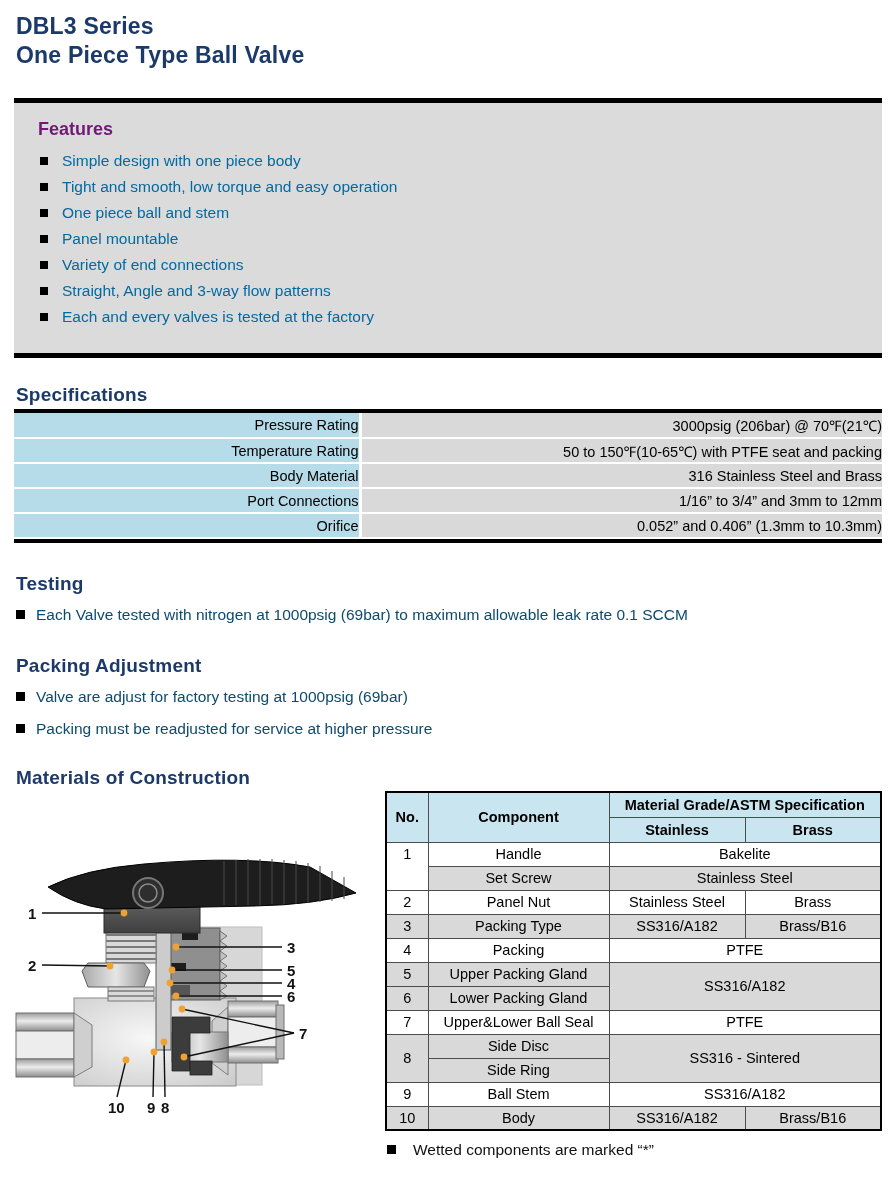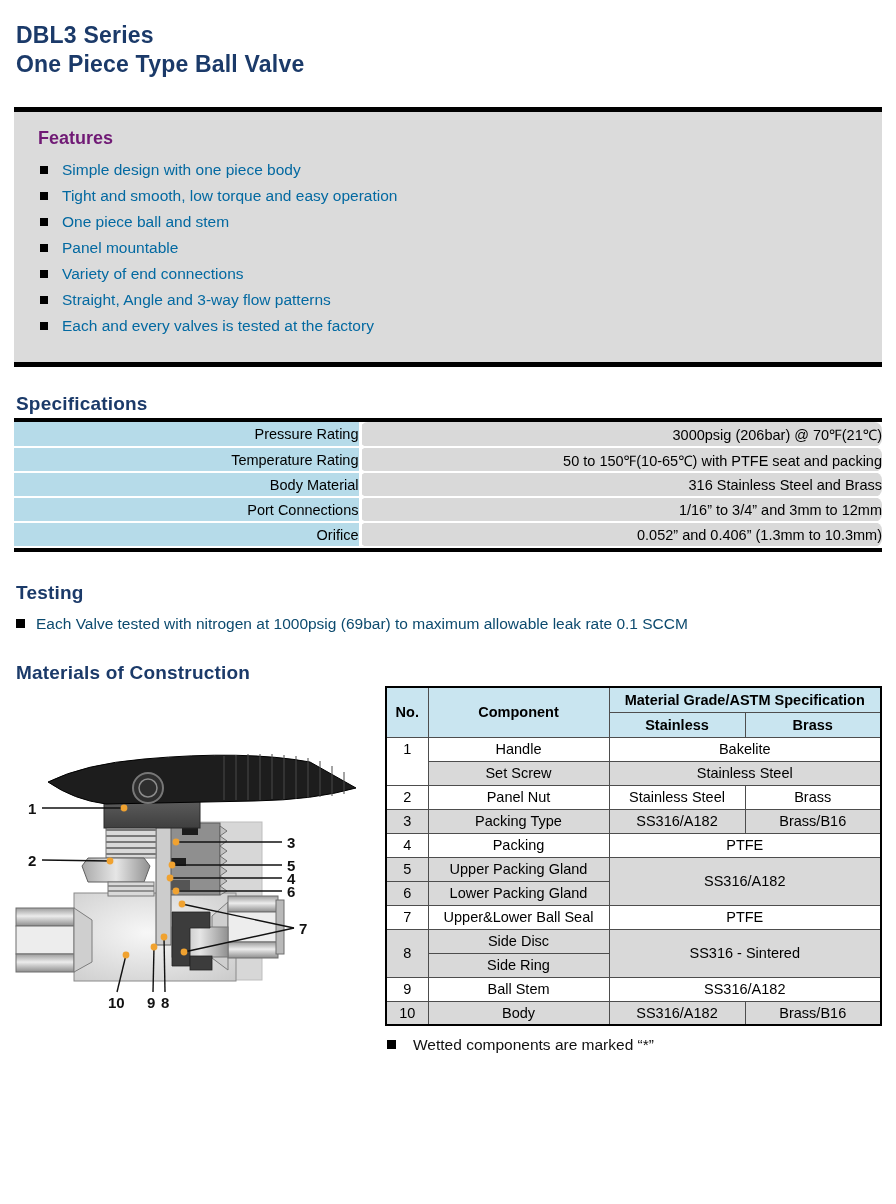--- a/index.html
+++ b/index.html
@@ -4,21 +4,21 @@
 <style>
   * { margin:0; padding:0; box-sizing:border-box; }
   html,body { background:#ffffff; }
   body {
     width:896px; height:1204px; overflow:hidden;
     font-family:"Liberation Sans", sans-serif; color:#000;
   }
   .page { position:relative; width:896px; height:1204px; padding:10px 14px 0 14px; }
 
   
-  .doc-title { margin-left:2px; margin-top:11px; }
+  .doc-title { margin-left:2px; margin-top:2px; }
   .doc-title div {
     font-size:23px; font-weight:bold; color:#1b3a69; line-height:29px; letter-spacing:0.2px;
   }
 
   
   .black-bar { width:868px; height:5px; background:#000; }
   .bar-top { margin-top:28px; }
 
   
   .features-box {
@@ -40,21 +40,21 @@
   
   .spec-wrap { width:868px; }
   .spec-rule-top { width:868px; height:4px; background:#000; }
   .spec-rule-bottom { width:868px; height:4px; background:#000; }
   table.spec { width:868px; border-collapse:collapse; table-layout:fixed; }
   table.spec td {
     height:25px; text-align:right; vertical-align:middle; font-size:14.5px;
     border-bottom:2px solid #fff;
   }
   table.spec td.k { width:346px; background:#b6dbe9; border-right:3px solid #fff; }
-  table.spec td.v { background:#d9d9d9;border-radius:8px; }
+  table.spec td.v { background:#d9d9d9; }
 
   
   .para-sec { margin-left:2px; }
   .t-heading { margin-top:30px; }
   .p-heading { margin-top:28px; }
   .m-heading { margin-top:26px; }
   .pline {
     font-size:15.5px; line-height:25px; padding-left:20px; position:relative; color:#0c4a6e; margin-top:7px;
   }
   .pline .sq { position:absolute; left:0; top:8px; width:9px; height:9px; background:#000; }
@@ -139,20 +139,25 @@
       </tbody>
     </table>
     <div class="spec-rule-bottom"></div>
   </div>
 
   <div class="para-sec">
     <h2 class="sec-heading t-heading">Testing</h2>
     <div class="pline"><span class="sq"></span><span>Each Valve tested with nitrogen at 1000psig (69bar) to maximum allowable leak rate 0.1 SCCM</span></div>
   </div>
 
+  <div class="para-sec">
+    <h2 class="sec-heading p-heading">Packing Adjustment</h2>
+    <div class="pline"><span class="sq"></span><span>Valve are adjust for factory testing at 1000psig (69bar)</span></div>
+    <div class="pline"><span class="sq"></span><span>Packing must be readjusted for service at higher pressure</span></div>
+  </div>
 
   <h2 class="sec-heading m-heading para-sec">Materials of Construction</h2>
 
   <div class="materials-row">
 
     <div class="diagram-col">
       <svg width="360" height="285" viewBox="0 0 360 285">
         <defs>
           <linearGradient id="metalV" x1="0" y1="0" x2="0" y2="1">
             <stop offset="0" stop-color="#9c9c9c"></stop>

